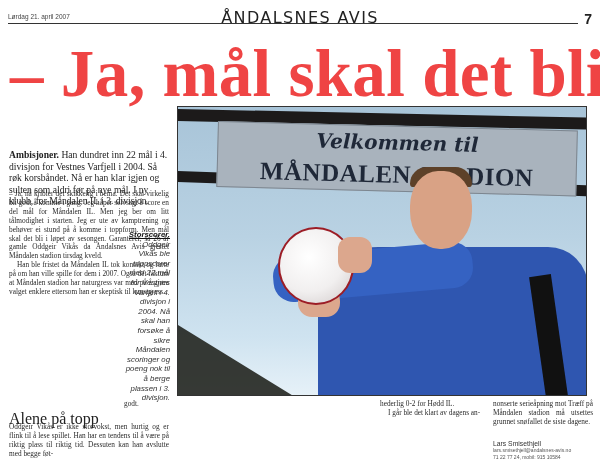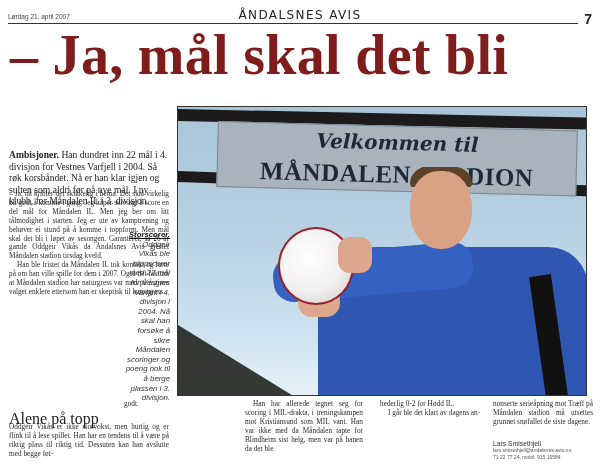--- a/index.html
+++ b/index.html
@@ -2,26 +2,26 @@
 <html><head>
 <meta charset="utf-8">
 <style>
   * { box-sizing: border-box; margin: 0; padding: 0; }
   html, body { width: 600px; height: 470px; overflow: hidden; background: #ffffff; }
   body { position: relative; font-family: "Liberation Serif", serif; color: #2a2a2a; }
 
   
   .masthead { position: absolute; left: 8px; top: 7px; width: 584px; height: 20px; }
   .mast-date { position: absolute; left: 0; top: 6px; font-family: "Liberation Sans", sans-serif; font-size: 6.5px; color: #444; }
-  .mast-title { position: absolute; left: 0; width: 100%; top: 1px; text-align: center; font-family: "DejaVu Sans", sans-serif; font-size: 12px; letter-spacing: 1.4px; color: #222; }
+  .mast-title { position: absolute; left: 0; width: 100%; top: 1px; text-align: center; font-family: "DejaVu Sans", sans-serif; font-size: 16px; letter-spacing: 1.4px; color: #222; }
   .mast-rule { position: absolute; left: 0; top: 16px; width: 570px; height: 1px; background: #333; }
   .mast-page { position: absolute; right: 0; top: 4px; font-family: "Liberation Sans", sans-serif; font-weight: bold; font-size: 14px; color: #222; }
 
   
-  .headline { position: absolute; left: 10px; top: 23px; width: 590px; font-family: "Liberation Serif", serif; font-size: 56px; line-height: 64px; color: #7f1d1d; white-space: nowrap; letter-spacing: 0.3px; }
+  .headline { position: absolute; left: 10px; top: 41px; width: 590px; font-family: "Liberation Serif", serif; font-size: 67px; line-height: 64px; color: #ef4444; white-space: nowrap; letter-spacing: 0.3px; }
 
   
   .ingress { position: absolute; left: 9px; top: 101px; width: 160px; font-size: 9.6px; line-height: 11.6px; color: #222; margin-top: 48px; }
   .ingress b { font-weight: bold; }
 
   .body-col { position: absolute; font-size: 7.3px; line-height: 8.9px; color: #2a2a2a; text-align: justify; }
   .body-col p { margin-bottom: 0; }
   .body-col p.indent { text-indent: 8px; }
   .col1 { left: 9px; top: 190px; width: 160px; }
   .col1b { left: 9px; top: 423px; width: 160px; }
@@ -88,21 +88,20 @@
 <h2 class="subhead">Alene på topp</h2>
 <div class="body-col col1b">
   <p>Oddgeir Vikås er ikke storvokst, men hurtig og er flink til å lese spillet. Han har en tendens til å være på riktig plass til riktig tid. Dessuten kan han avslutte med begge føt-</p>
 </div>
 
 <div class="body-col col2">
   <p>godt.</p>
 </div>
 
 <div class="body-col col3">
-  <p class="indent">Han har allerede tegnet seg for scoring i MIL-drakta, i treningskampen mot Kristiansund som MIL vant. Han var ikke med da Måndalen tapte for Blindheim sist helg, men var på banen da det ble</p>
 </div>
 
 <div class="body-col col4">
   <p>hederlig 0-2 for Hødd IL.</p>
   <p class="indent">I går ble det klart av dagens an-</p>
 </div>
 
 <div class="body-col col5">
   <p>nonserte serieåpning mot Træff på Måndalen stadion må utsettes grunnet snøfallet de siste dagene.</p>
 </div>

